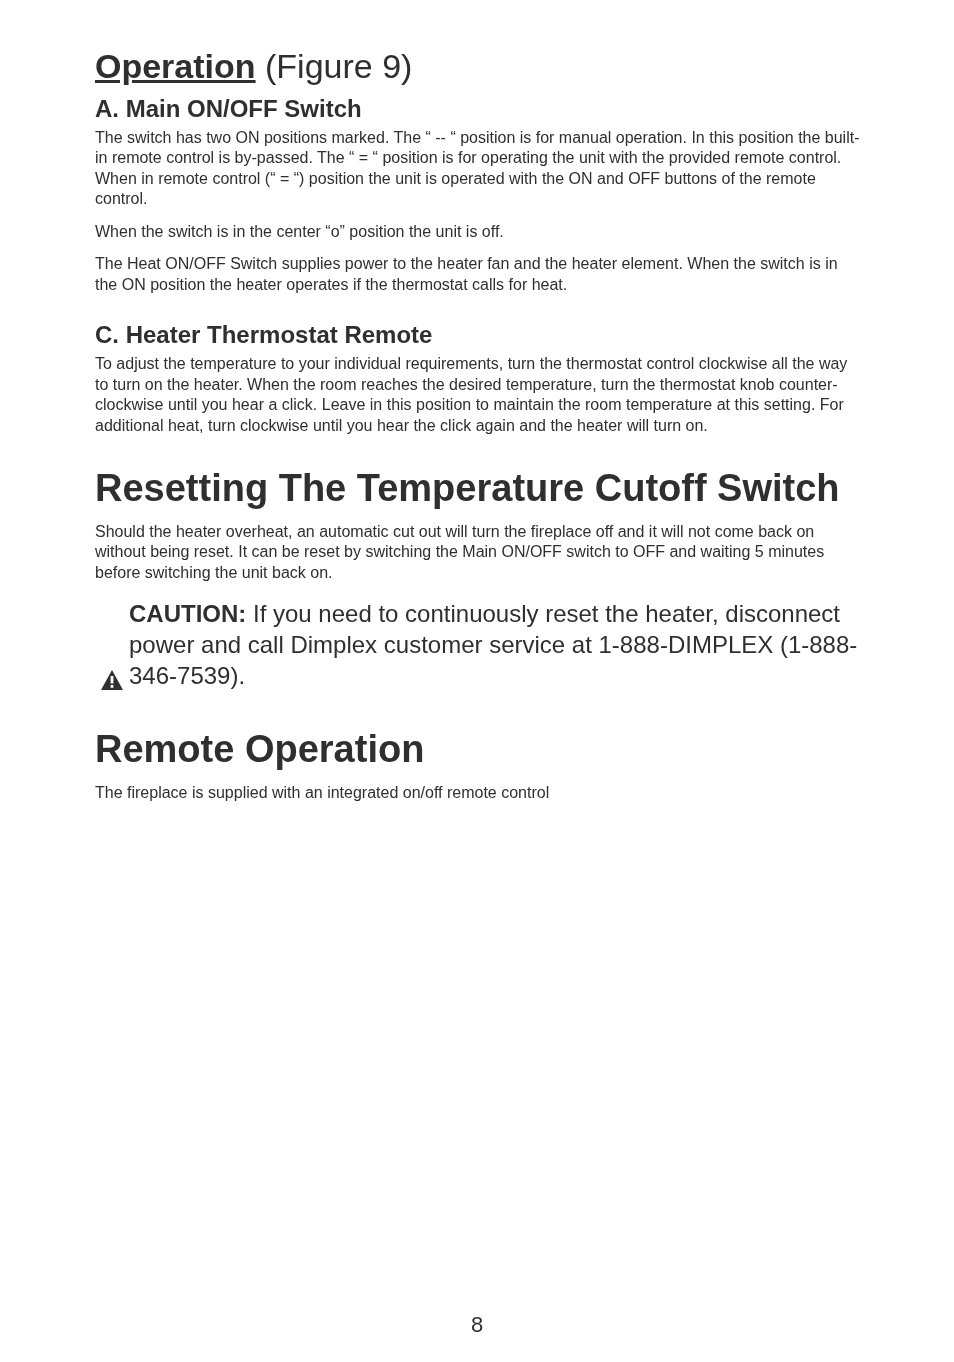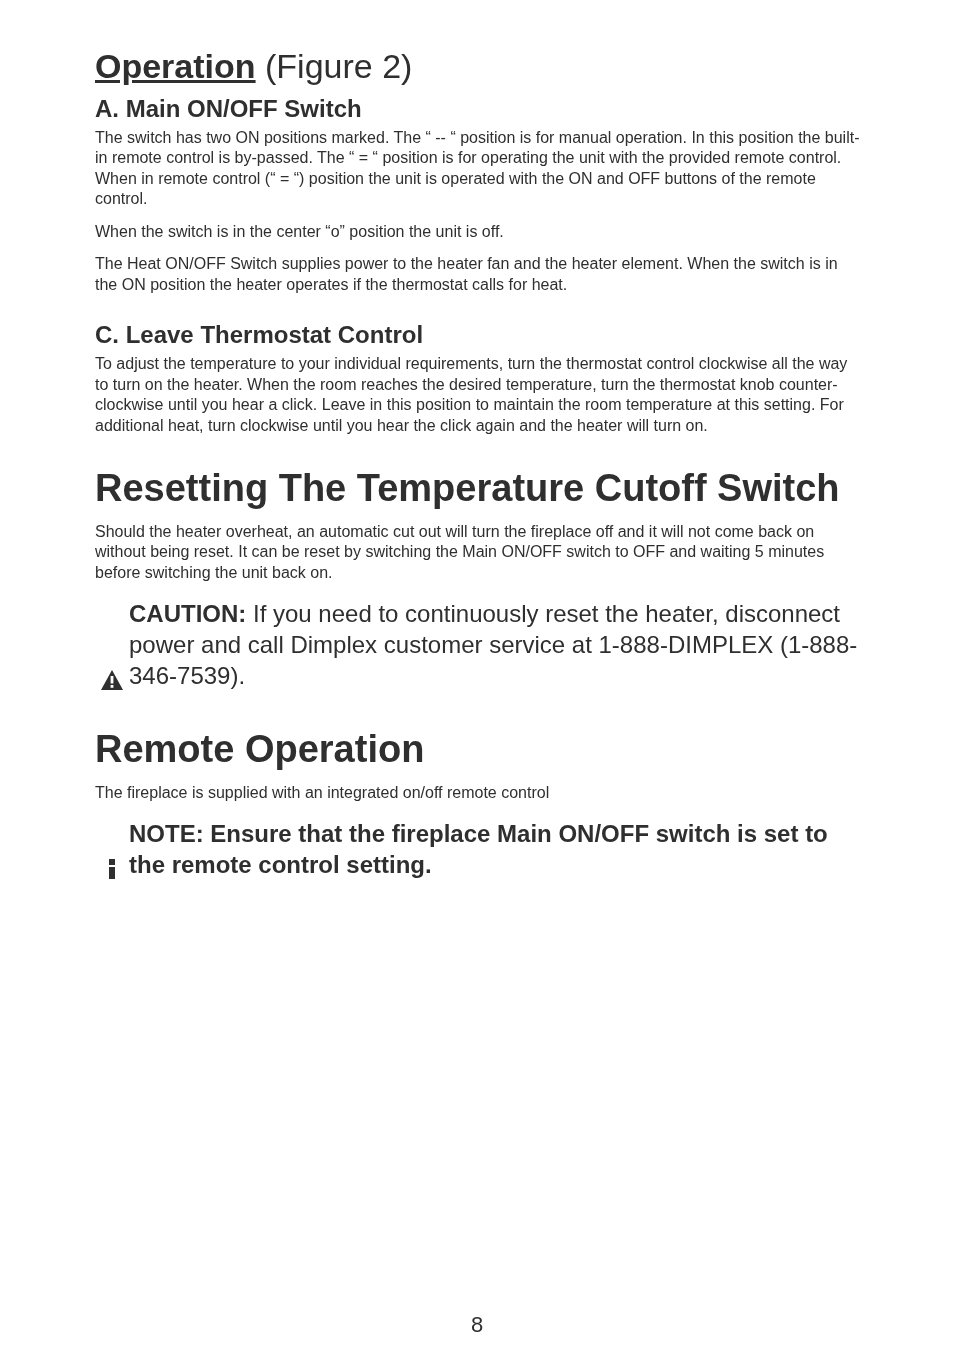--- a/index.html
+++ b/index.html
@@ -80,30 +80,30 @@
     text-align: center;
     font-size: 22px;
   }
 </style>
 </head>
 <body>
 
 <div class="page">
 
   <div class="title-line">
-    <span class="title-underline">Operation</span><span class="title-rest"> (Figure 2)</span>
+    <span class="title-underline">Operation</span><span class="title-rest"> (Figure 9)</span>
   </div>
 
   <div class="subhead">A. Main ON/OFF Switch</div>
   <p class="body">The switch has two ON positions marked.  The “ -- “ position is for manual operation.  In this position the built-in remote control is by-passed.  The “ = “ position is for operating the unit with the provided remote control.  When in remote control (“ = “) position the unit is operated with the ON and OFF buttons of the remote control.</p>
   <p class="body">When the switch is in the center “o” position the unit is off.</p>
 
   <p class="body">The Heat ON/OFF Switch supplies power to the heater fan and the heater element.  When the switch is in the ON position the heater operates if the thermostat calls for heat.</p>
 
-  <div class="subhead section-gap">C. Leave Thermostat Control</div>
+  <div class="subhead section-gap">C. Heater Thermostat Remote</div>
   <p class="body">To adjust the temperature to your individual requirements, turn the thermostat control clockwise all the way to turn on the heater. When the room reaches the desired temperature, turn the thermostat knob counter-clockwise until you hear a click. Leave in this position to maintain the room temperature at this setting. For additional heat, turn clockwise until you hear the click again and the heater will turn on.</p>
 
   <div class="h2">Resetting The Temperature Cutoff Switch</div>
   <p class="body">Should the heater overheat, an automatic cut out will turn the fireplace off and it will not come back on without being reset.  It can be reset by switching the Main ON/OFF switch to OFF and waiting 5 minutes before switching the unit back on.</p>
 
   <div class="caution-row">
     <div class="caution-icon">
       <svg width="24" height="22" viewBox="0 0 24 22">
         <path d="M12 1 L23 21 L1 21 Z" fill="#2f2f2f"></path>
         <rect x="10.6" y="7" width="2.8" height="7.5" fill="#fff"></rect>
@@ -111,24 +111,15 @@
       </svg>
     </div>
     <div class="caution-text">
       <span class="caution-label">CAUTION:  </span><span>If you need to continuously reset the heater, disconnect power and call Dimplex customer service at 1-888-DIMPLEX (1-888-346-7539).</span>
     </div>
   </div>
 
   <div class="h2" style="margin-top:34px">Remote Operation</div>
   <p class="body">The fireplace is supplied with an integrated on/off remote control</p>
 
-  <div class="note-row">
-    <div class="note-icon">
-      <svg width="14" height="24" viewBox="0 0 14 24">
-        <rect x="4" y="2" width="6" height="6" fill="#2f2f2f"></rect>
-        <rect x="4" y="10" width="6" height="12" fill="#2f2f2f"></rect>
-      </svg>
-    </div>
-    <div class="note-text">NOTE: Ensure that the fireplace Main ON/OFF switch is set to the remote control setting.</div>
-  </div>
 
   <div class="pagenum">8</div>
 </div>
 
 </body></html>

